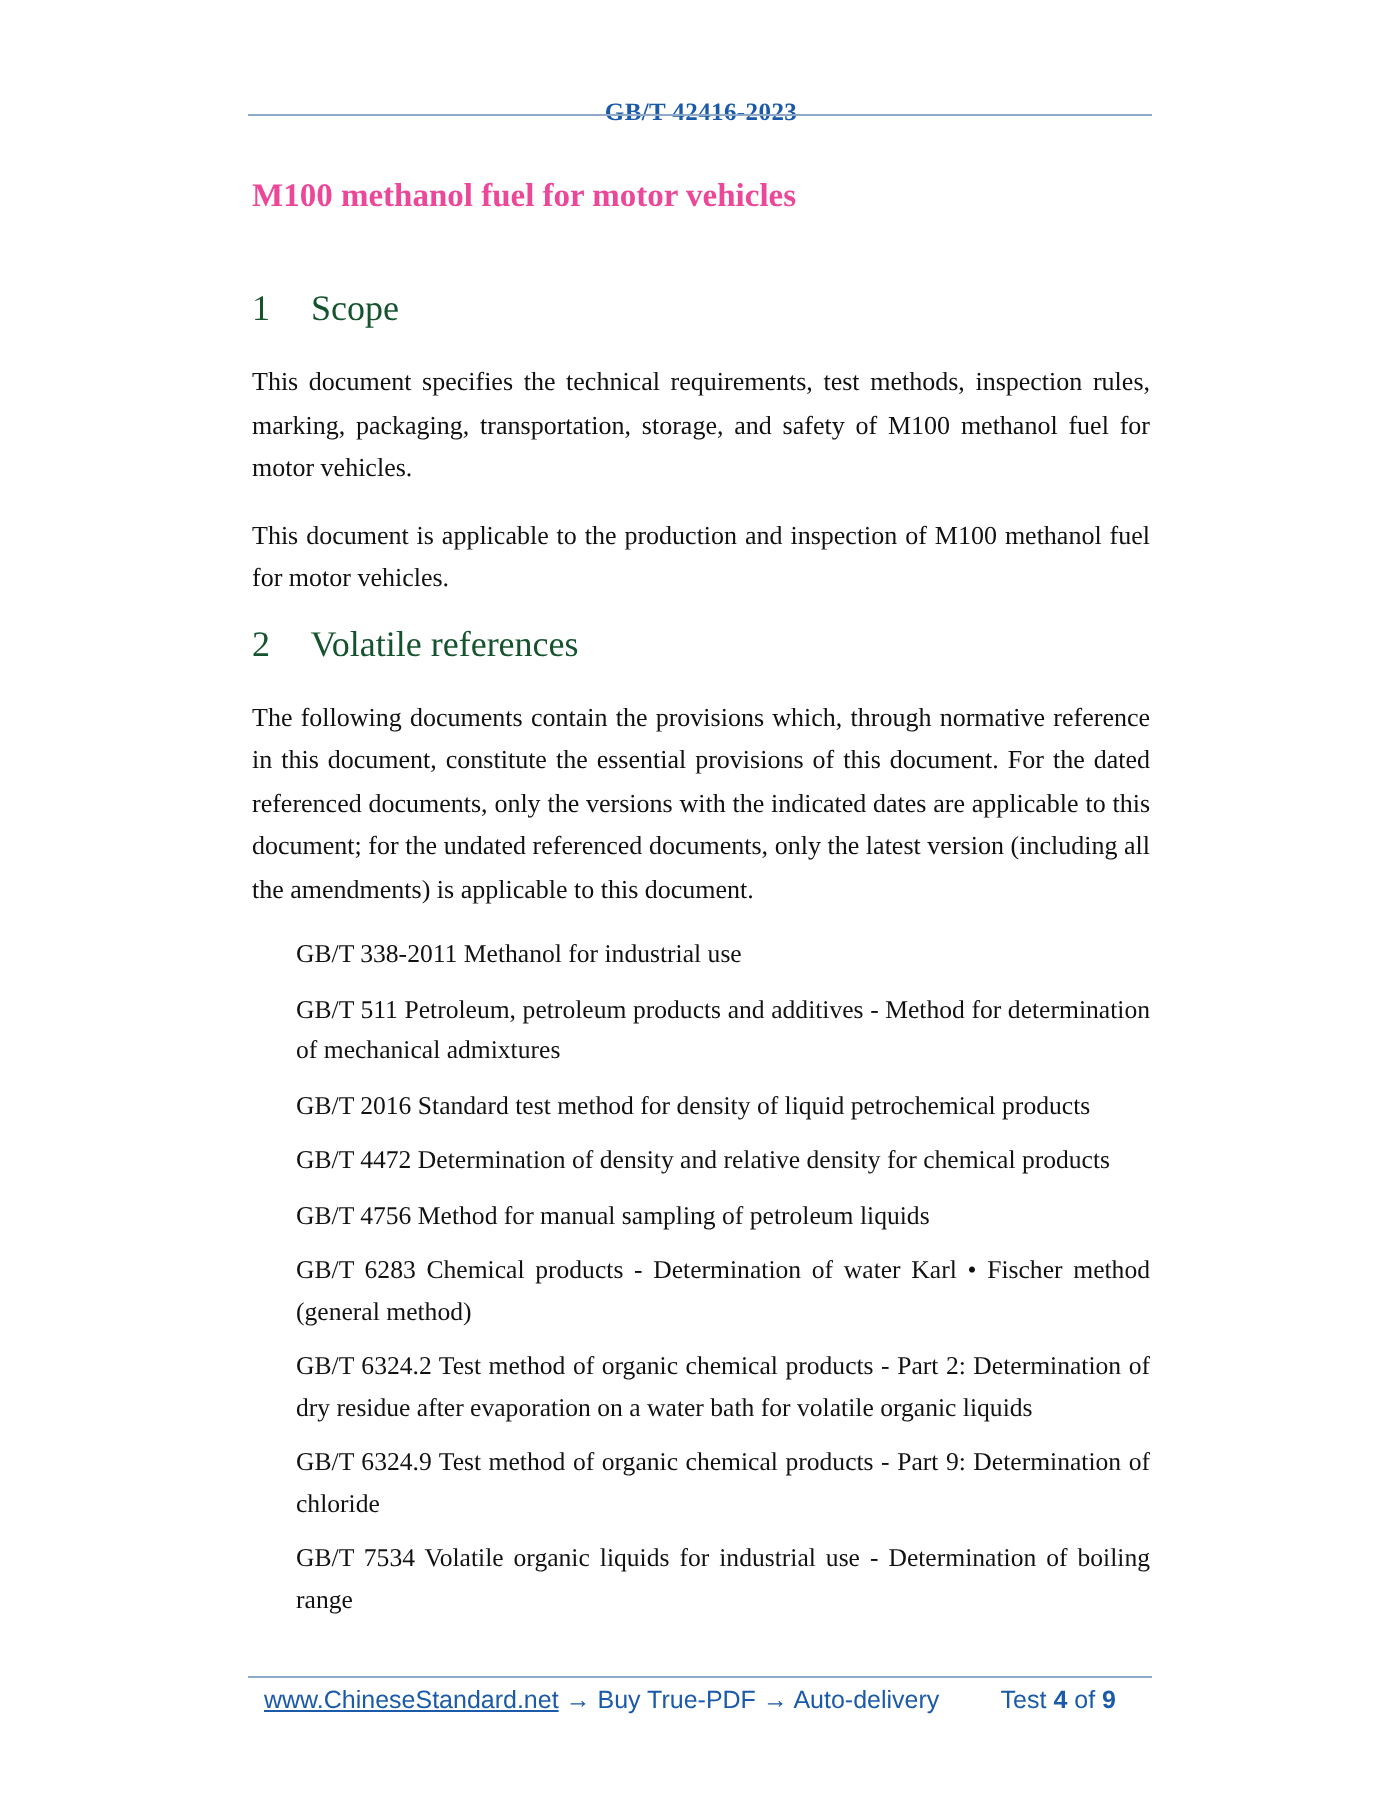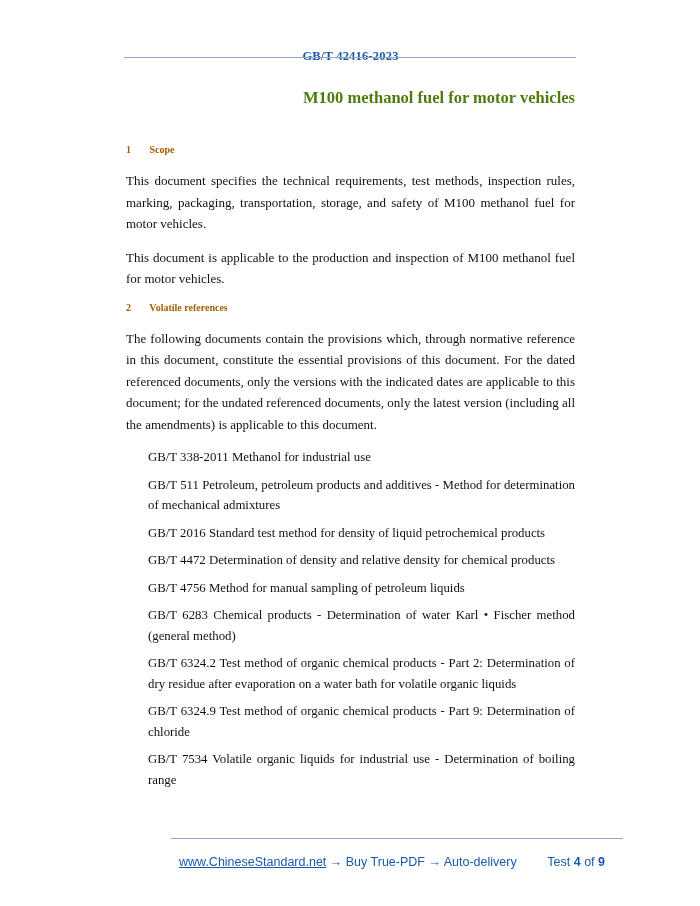--- a/index.html
+++ b/index.html
@@ -34,30 +34,30 @@
     border-top: 1px solid #8fa9c9;
   }
   .content {
     position: absolute;
     top: 88px;
     left: 126px;
     width: 449px;
   }
   .doc-title {
     margin: 0 0 36px 0;
-    text-align: right;
+    text-align: left;
     font-size: 16.5px;
     font-weight: bold;
-    color: #4d7c0f;
+    color: #ec4899;
   }
   .sec-heading {
     margin: 6px 0 15px 0;
-    font-size: 10px;
-    font-weight: bold;
-    color: #a16207;
+    font-size: 18px;
+    font-weight: normal;
+    color: #14532d;
   }
   .sec-heading .sec-num { margin-right: 16px; }
   .content p {
     margin: 0 0 12px 0;
     font-size: 13px;
     line-height: 21.5px;
     text-align: justify;
   }
   .refs { margin-top: 4px; }
   .ref {
@@ -66,28 +66,27 @@
     font-size: 12.8px;
     line-height: 20.5px;
     text-align: justify;
   }
   .footer {
     position: absolute;
     top: 838px;
     left: 124px;
     width: 452px;
     border-top: 1px solid #8fa9c9;
-    padding-top: 16px;
+    padding-top: 4px;
     display: flex;
     justify-content: space-between;
     align-items: flex-start;
     font-family: "Liberation Sans", sans-serif;
     font-size: 12.5px;
     color: #1a5aa8;
-    margin-left: 47px;
   }
   .footer-left { padding-left: 8px; }
   .footer-link {
     color: #1a5aa8;
     text-decoration: underline;
     cursor: pointer;
   }
   .footer-tagline { text-decoration: none; }
   .footer-right { padding-right: 18px; }
   .footer-right b { font-weight: bold; }

